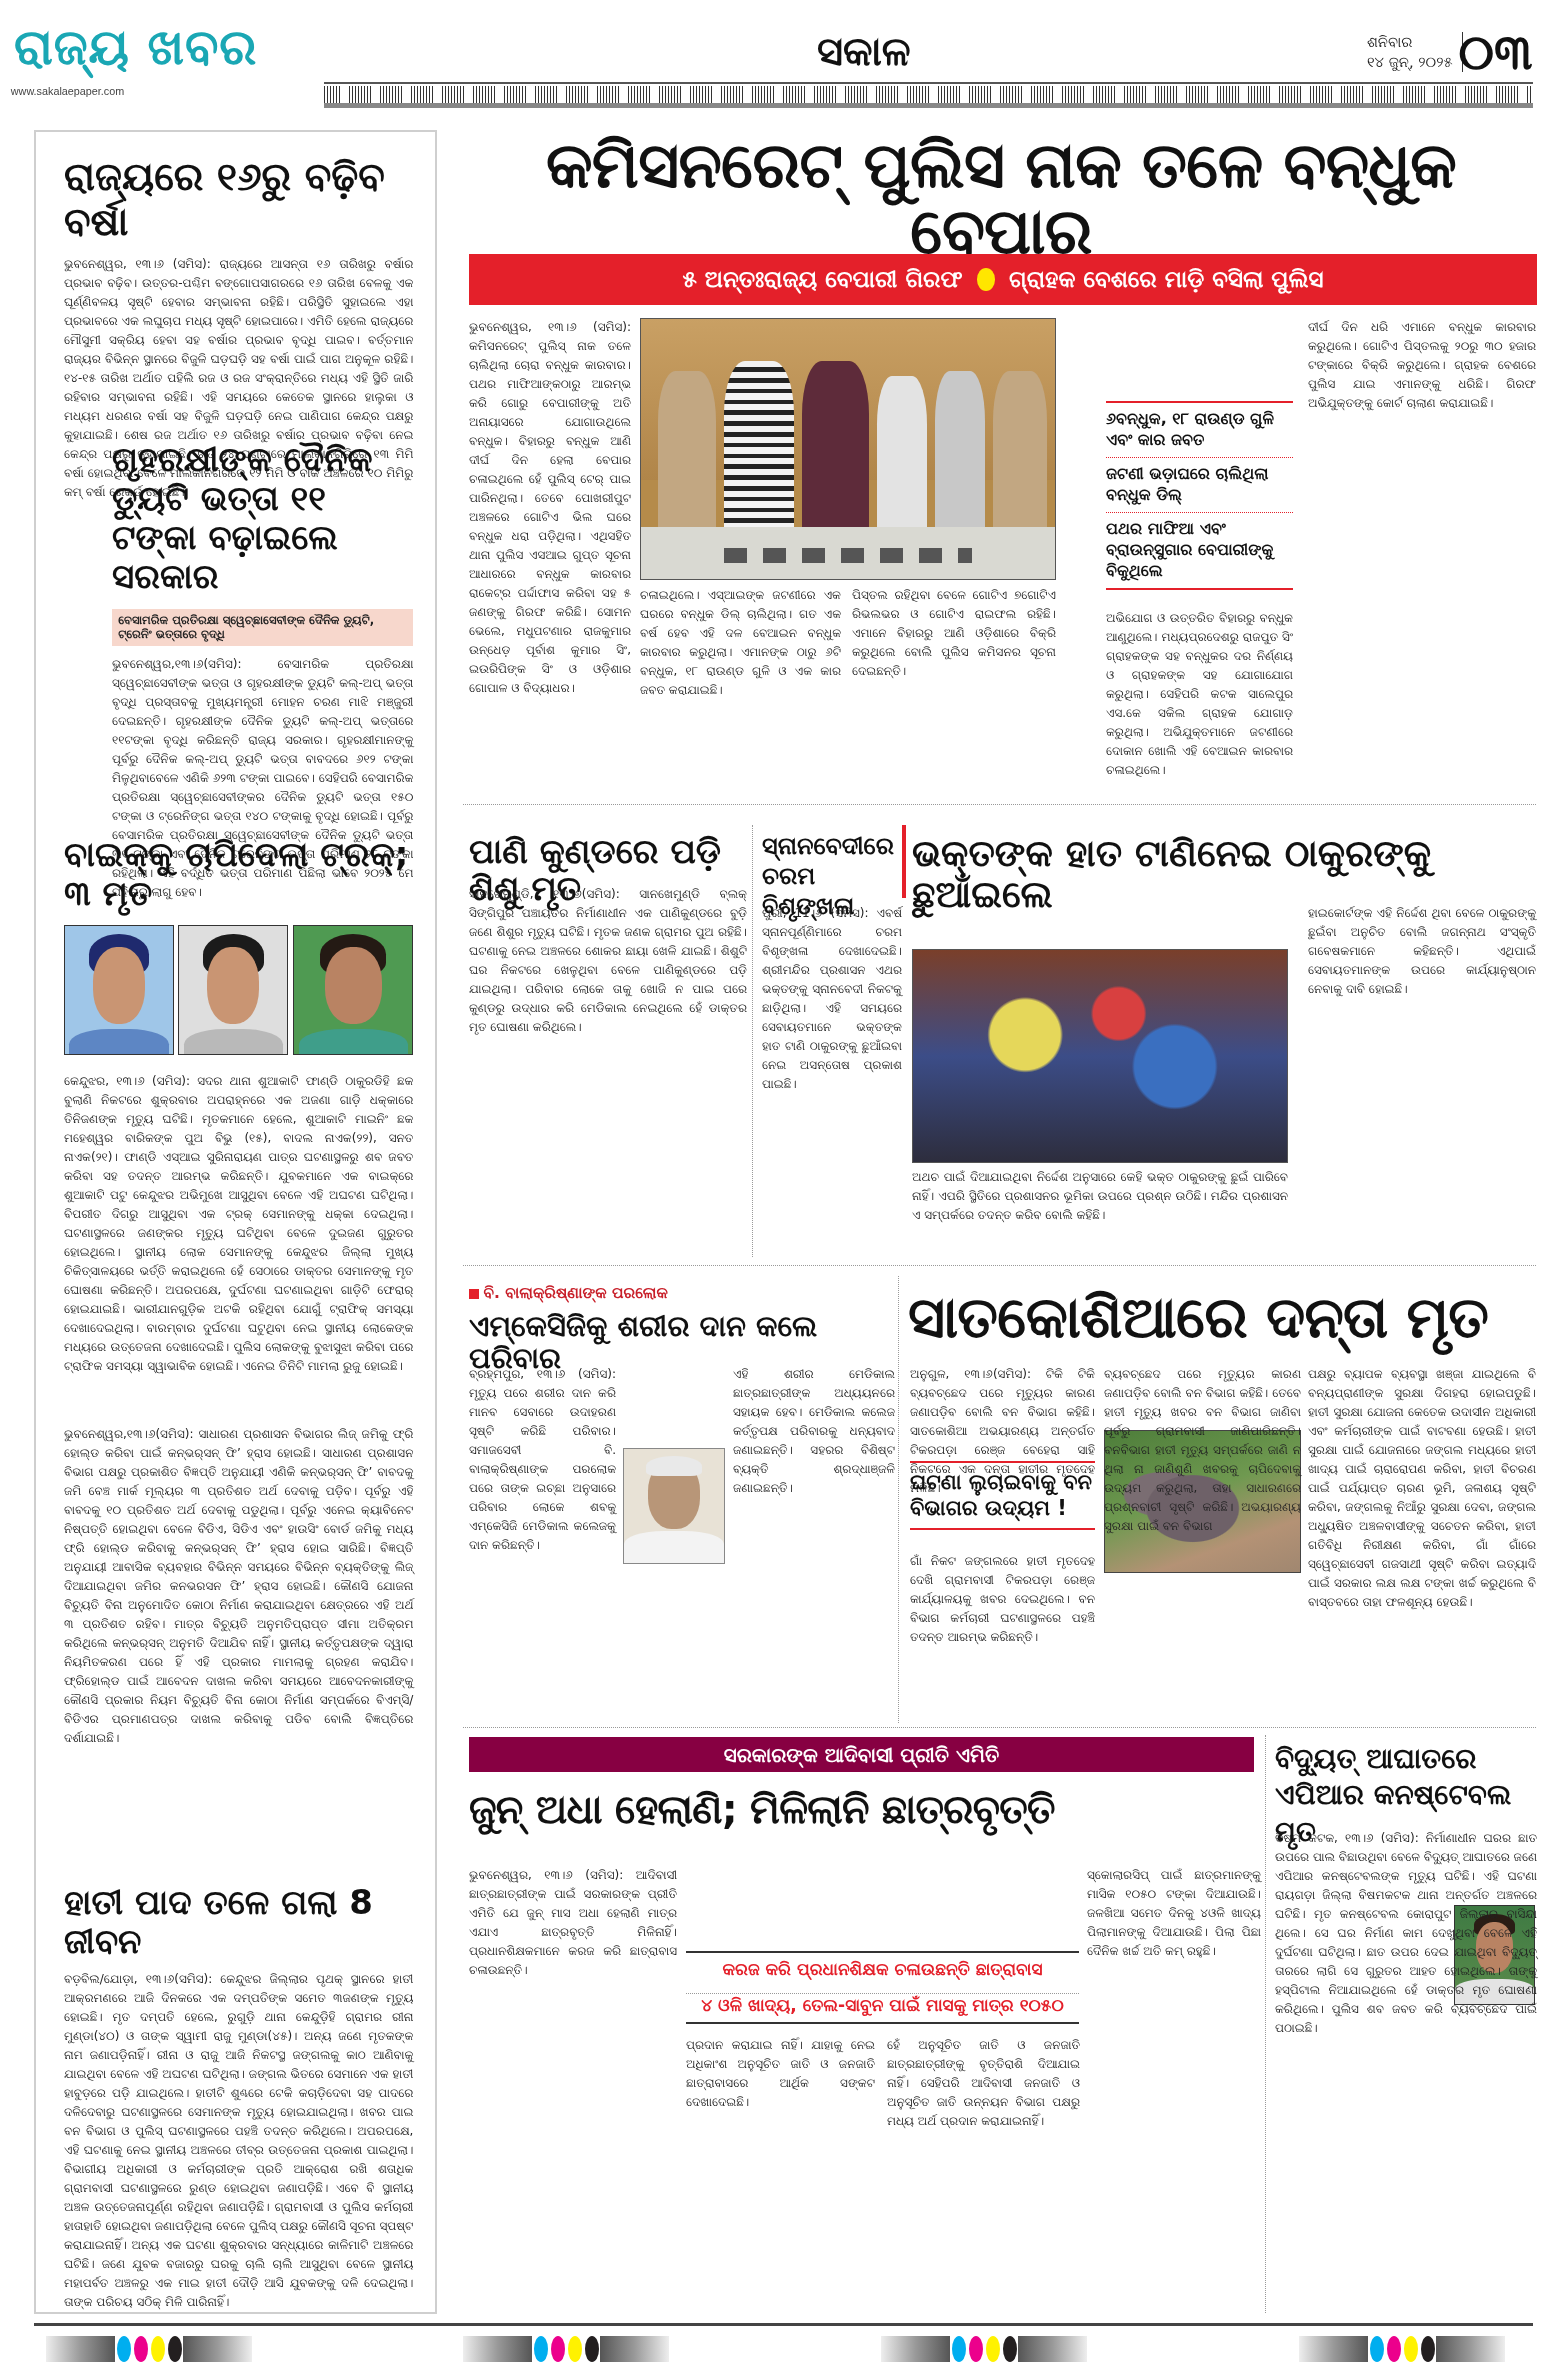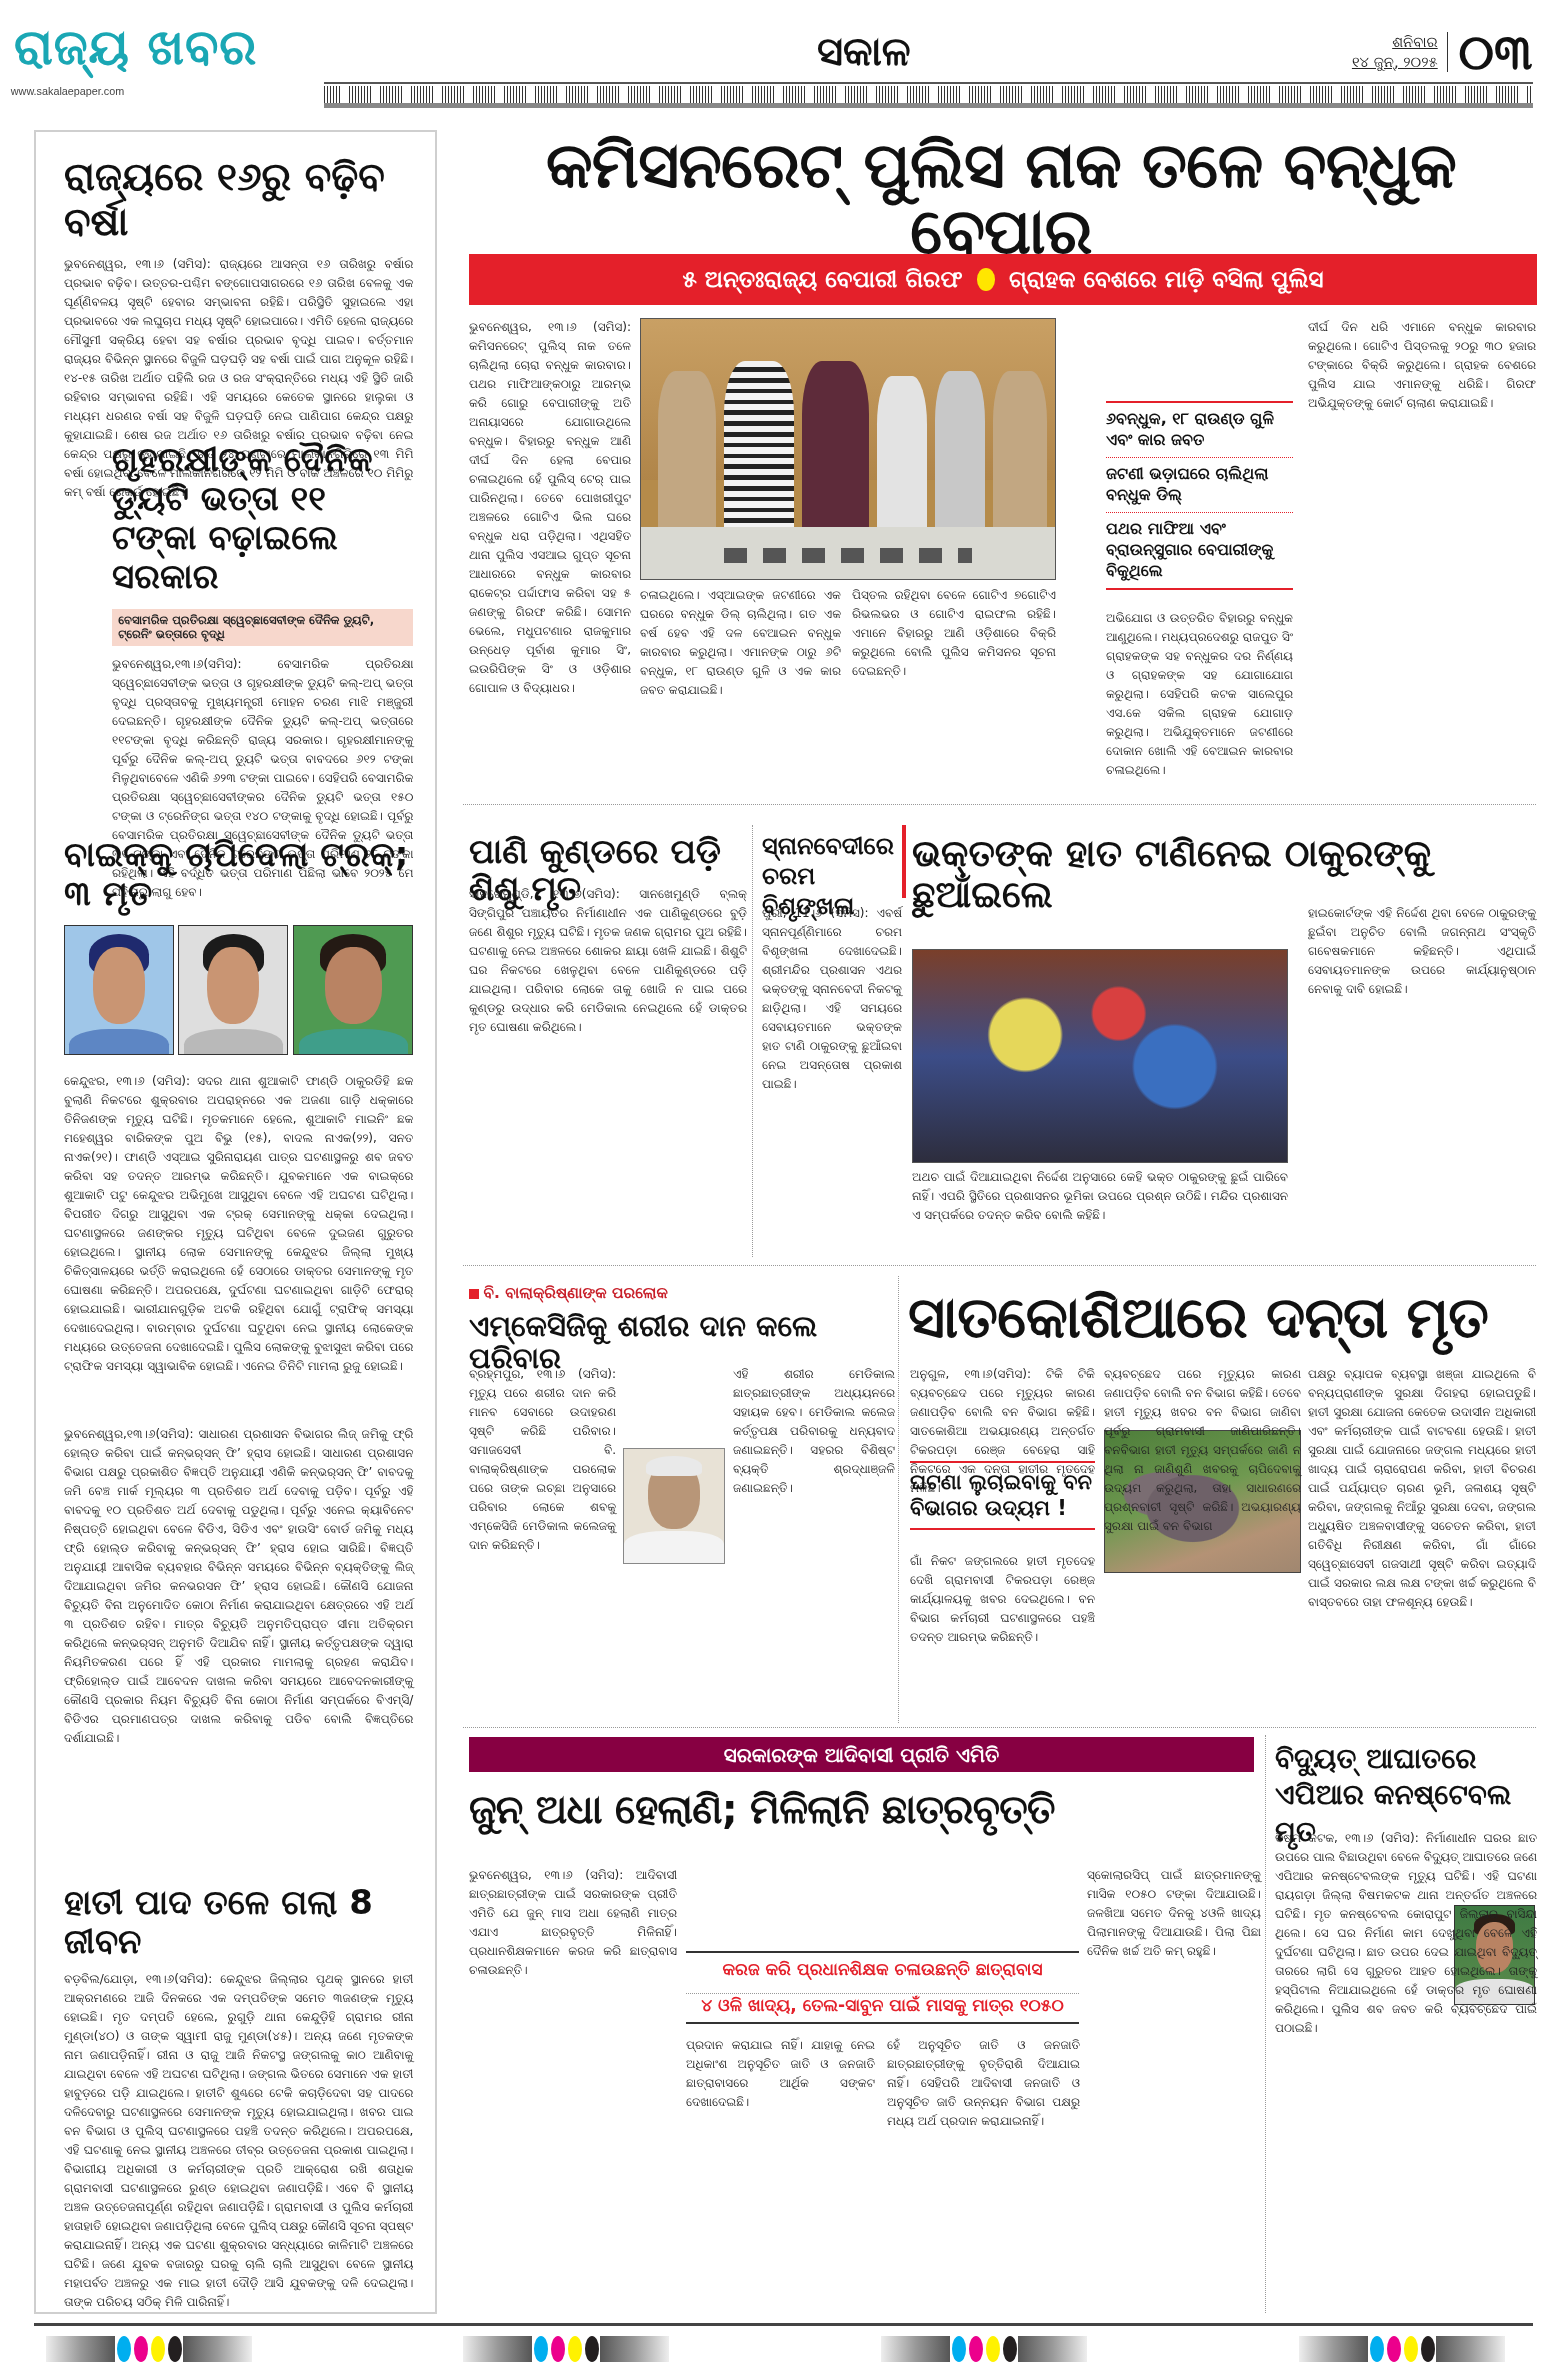--- a/index.html
+++ b/index.html
@@ -5,21 +5,21 @@
   * { box-sizing: border-box; margin: 0; padding: 0; }
   html, body { width: 1548px; height: 2377px; background: #ffffff; overflow: hidden; }
   body { position: relative; font-family: "DejaVu Sans", sans-serif; color: #1a1a1a; }
 
   
   .section-title { position: absolute; left: 14px; top: 23px; font-size: 49px; font-weight: bold; color: #1aa7b4; line-height: 1; letter-spacing: 0.8px; }
   .site-url { position: absolute; left: 10.8px; top: 85px; font-size: 10.8px; color: #444; font-family: "Liberation Sans", sans-serif; }
   .logo { position: absolute; left: 817px; top: 31px; text-align: center; }
   .logo-main { font-size: 40px; font-weight: bold; color: #111; line-height: 1; }
   .logo-sub { display: inline-block; background: #c8202a; color: #fff; font-size: 7.7px; padding: 0.8px 7.7px; font-family: "Liberation Sans", sans-serif; margin-top: 17px; }
-  .date-block { position: absolute; right: 100px; top: 32px; text-align: right; font-size: 14.7px; line-height: 1.35; color: #222; padding-right: 9.3px; border-right: 1.5px solid #333; text-decoration: underline; }
+  .date-block { position: absolute; right: 85px; top: 32px; font-size: 14.7px; line-height: 1.35; color: #222; padding-right: 9.3px; border-right: 1.5px solid #333; }
   .page-number { position: absolute; right: 15.4px; top: 28px; font-size: 49px; font-weight: bold; color: #111; line-height: 1; text-align: center; }
   .masthead-rule { position: absolute; left: 324px; right: 15.4px; top: 82px; height: 1.5px; background: #555; }
   .masthead-ticks { position: absolute; left: 324px; right: 15.4px; top: 86px; height: 17px;
     background: repeating-linear-gradient(90deg, #333 0 0.8px, #fff 0.8px 3.1px); }
   .masthead-bar { position: absolute; left: 324px; right: 15.4px; top: 103px; height: 4.6px; background: #888; }
 
   
   .left-box { position: absolute; left: 34px; top: 130px; width: 403px; height: 2184px; border: 2.3px solid #cfcfcf; background: #fff; }
   .lb-inner { position: absolute; left: 28px; right: 21.6px; }
   .lh { font-weight: bold; color: #111; line-height: 1.15; }

